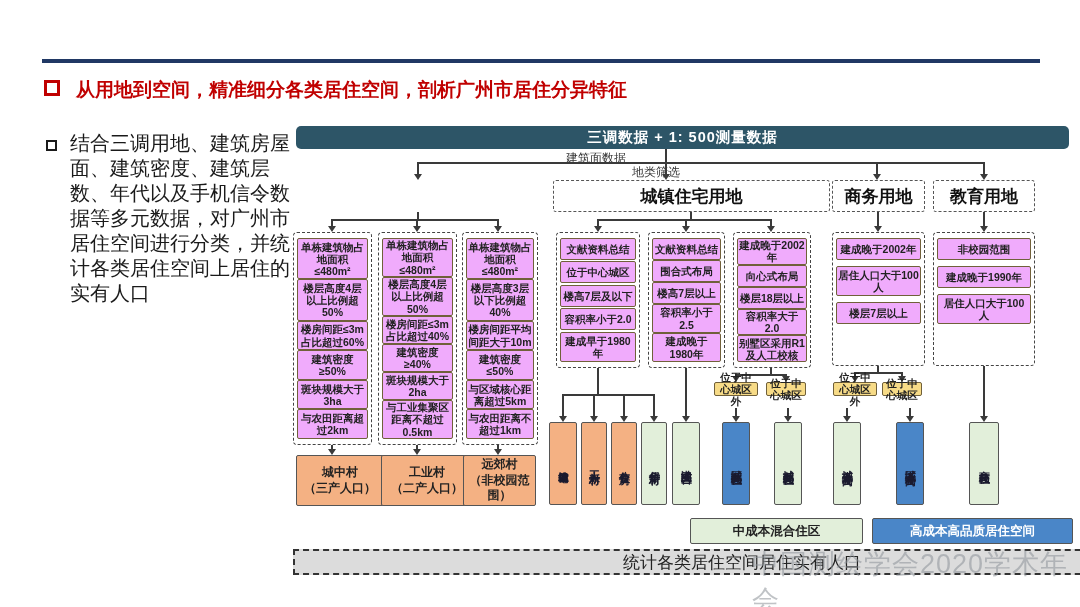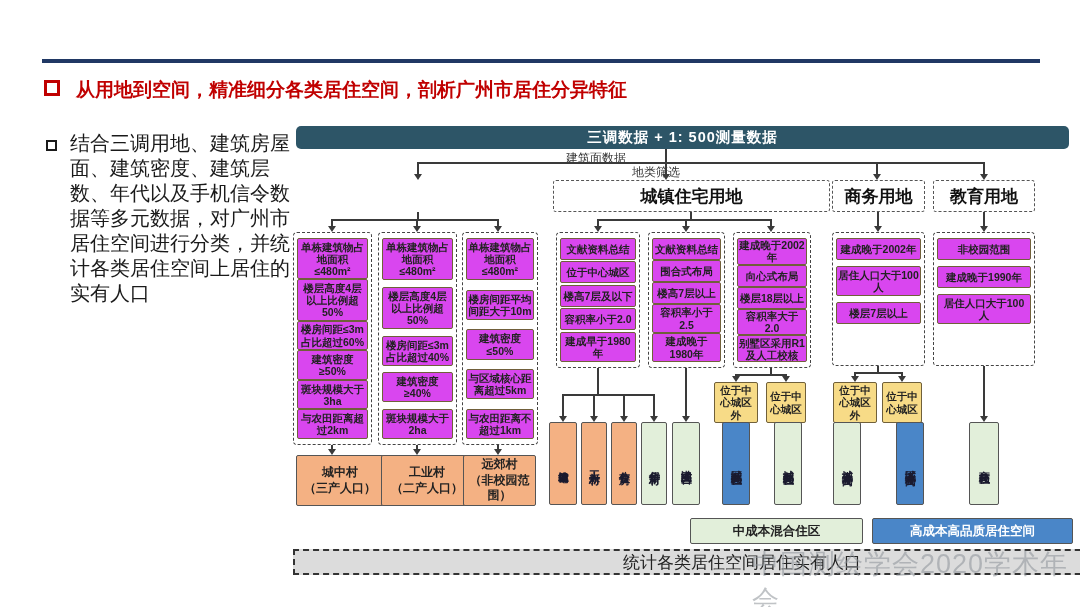--- a/index.html
+++ b/index.html
@@ -25,28 +25,28 @@
   .hline{height:1.5px;} .vline{width:1.5px;}
   .arrow{position:absolute;width:0;height:0;border-left:4px solid transparent;border-right:4px solid transparent;border-top:6px solid #3a3a3a;}
 
   .cat-box{position:absolute;top:180px;height:32px;border:1.6px dashed #555;background:#fff;border-radius:3px;
            display:flex;align-items:center;justify-content:center;font-weight:bold;font-size:17px;color:#111;}
 
   .col{position:absolute;top:232px;border:1.6px dashed #444;border-radius:4px;padding:5px 3px;
        display:flex;flex-direction:column;}
   .col.sb{justify-content:space-between;}
   .col.tp{justify-content:flex-start;gap:6px;}
-  .cond{background:#d946ef;border:1px solid #70603a;border-radius:2px;font-size:10.5px;font-weight:600;color:#222;
+  .cond{background:#f0abfc;border:1px solid #70603a;border-radius:2px;font-size:10.5px;font-weight:600;color:#222;
         text-align:center;padding:2px 1px;display:flex;align-items:center;justify-content:center;line-height:1.15;min-height:22px;}
 
   .village{position:absolute;top:455px;height:51px;background:#F4B183;border:1px solid #555;border-radius:2px;
            display:flex;flex-direction:column;align-items:center;justify-content:center;font-weight:bold;font-size:12px;
            color:#222;line-height:1.3;text-align:center;}
 
-  .locbox{position:absolute;top:382px;height:41px;background:#F7DB87;border:1px solid #70603a;border-radius:2px;
+  .locbox{position:absolute;top:382px;height:14px;background:#F7DB87;border:1px solid #70603a;border-radius:2px;
           font-size:10.5px;font-weight:600;color:#222;display:flex;align-items:center;justify-content:center;
           text-align:center;line-height:1.15;padding:1px;}
 
   .vres{position:absolute;top:422px;height:83px;border:1px solid #555;border-radius:2px;
         display:flex;align-items:center;justify-content:center;font-size:11px;font-weight:bold;color:#1b1b2f;}
   .vres span{writing-mode:vertical-rl;text-orientation:upright;letter-spacing:1px;line-height:1;}
   .vres.tight span{letter-spacing:0;font-size:10px;}
   .vbox-orange{background:#F4B183;} .vbox-green{background:#E2EFDA;} .vbox-blue{background:#4A86C8;}
 
   .bbar{position:absolute;top:518px;height:26px;border:1px solid #555;border-radius:2px;
@@ -123,24 +123,26 @@
       <div class="cond">斑块规模大于3ha</div>
       <div class="cond">与农田距离超过2km</div>
     </div>
   <div class="col sb" style="left:378px;width:79px;height:213px;">
 
   <div class="cond">单栋建筑物占地面积≤480m²</div>
       <div class="cond">楼层高度4层以上比例超50%</div>
       <div class="cond">楼房间距≤3m占比超过40%</div>
       <div class="cond">建筑密度≥40%</div>
       <div class="cond">斑块规模大于2ha</div>
+      <div class="cond">与工业集聚区距离不超过0.5km</div>
     </div>
   <div class="col sb" style="left:462px;width:76px;height:213px;">
 
   <div class="cond">单栋建筑物占地面积≤480m²</div>
+      <div class="cond">楼层高度3层以下比例超40%</div>
       <div class="cond">楼房间距平均间距大于10m</div>
       <div class="cond">建筑密度≤50%</div>
       <div class="cond">与区域核心距离超过5km</div>
       <div class="cond">与农田距离不超过1km</div>
     </div>
 
   <div class="col sb" style="left:556px;width:84px;height:136px;">
 
   <div class="cond">文献资料总结</div>
       <div class="cond">位于中心城区</div>

